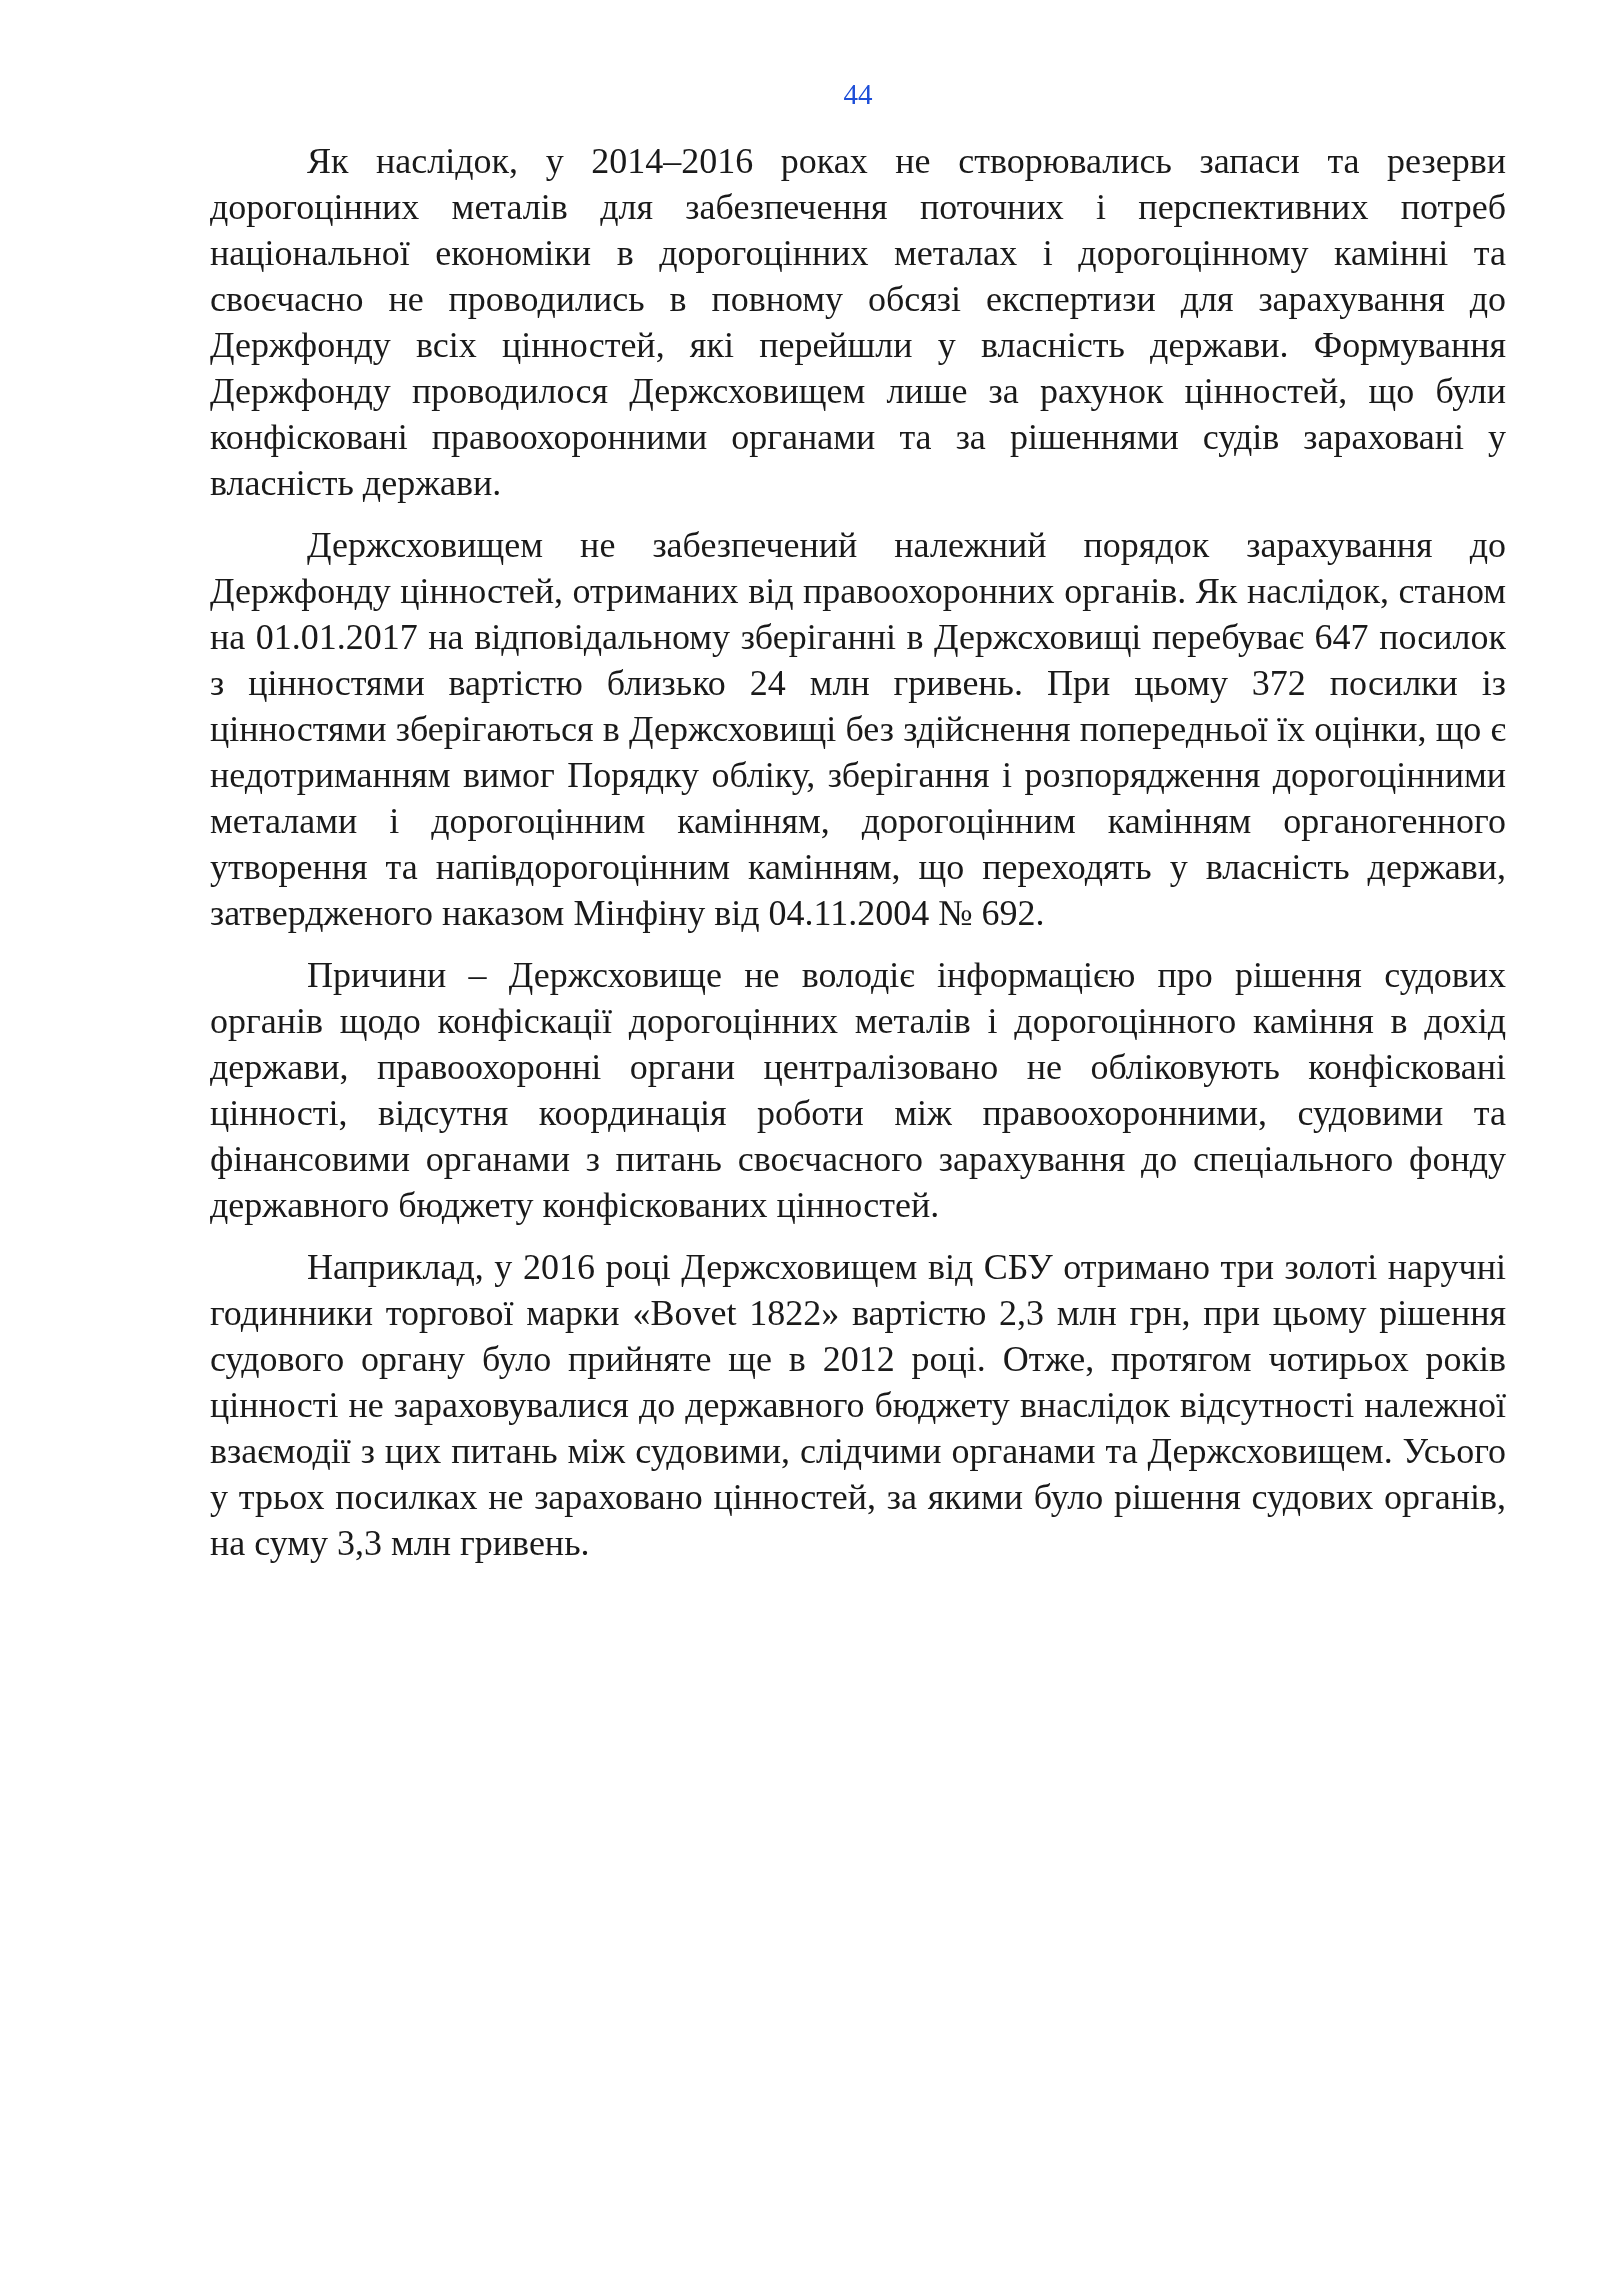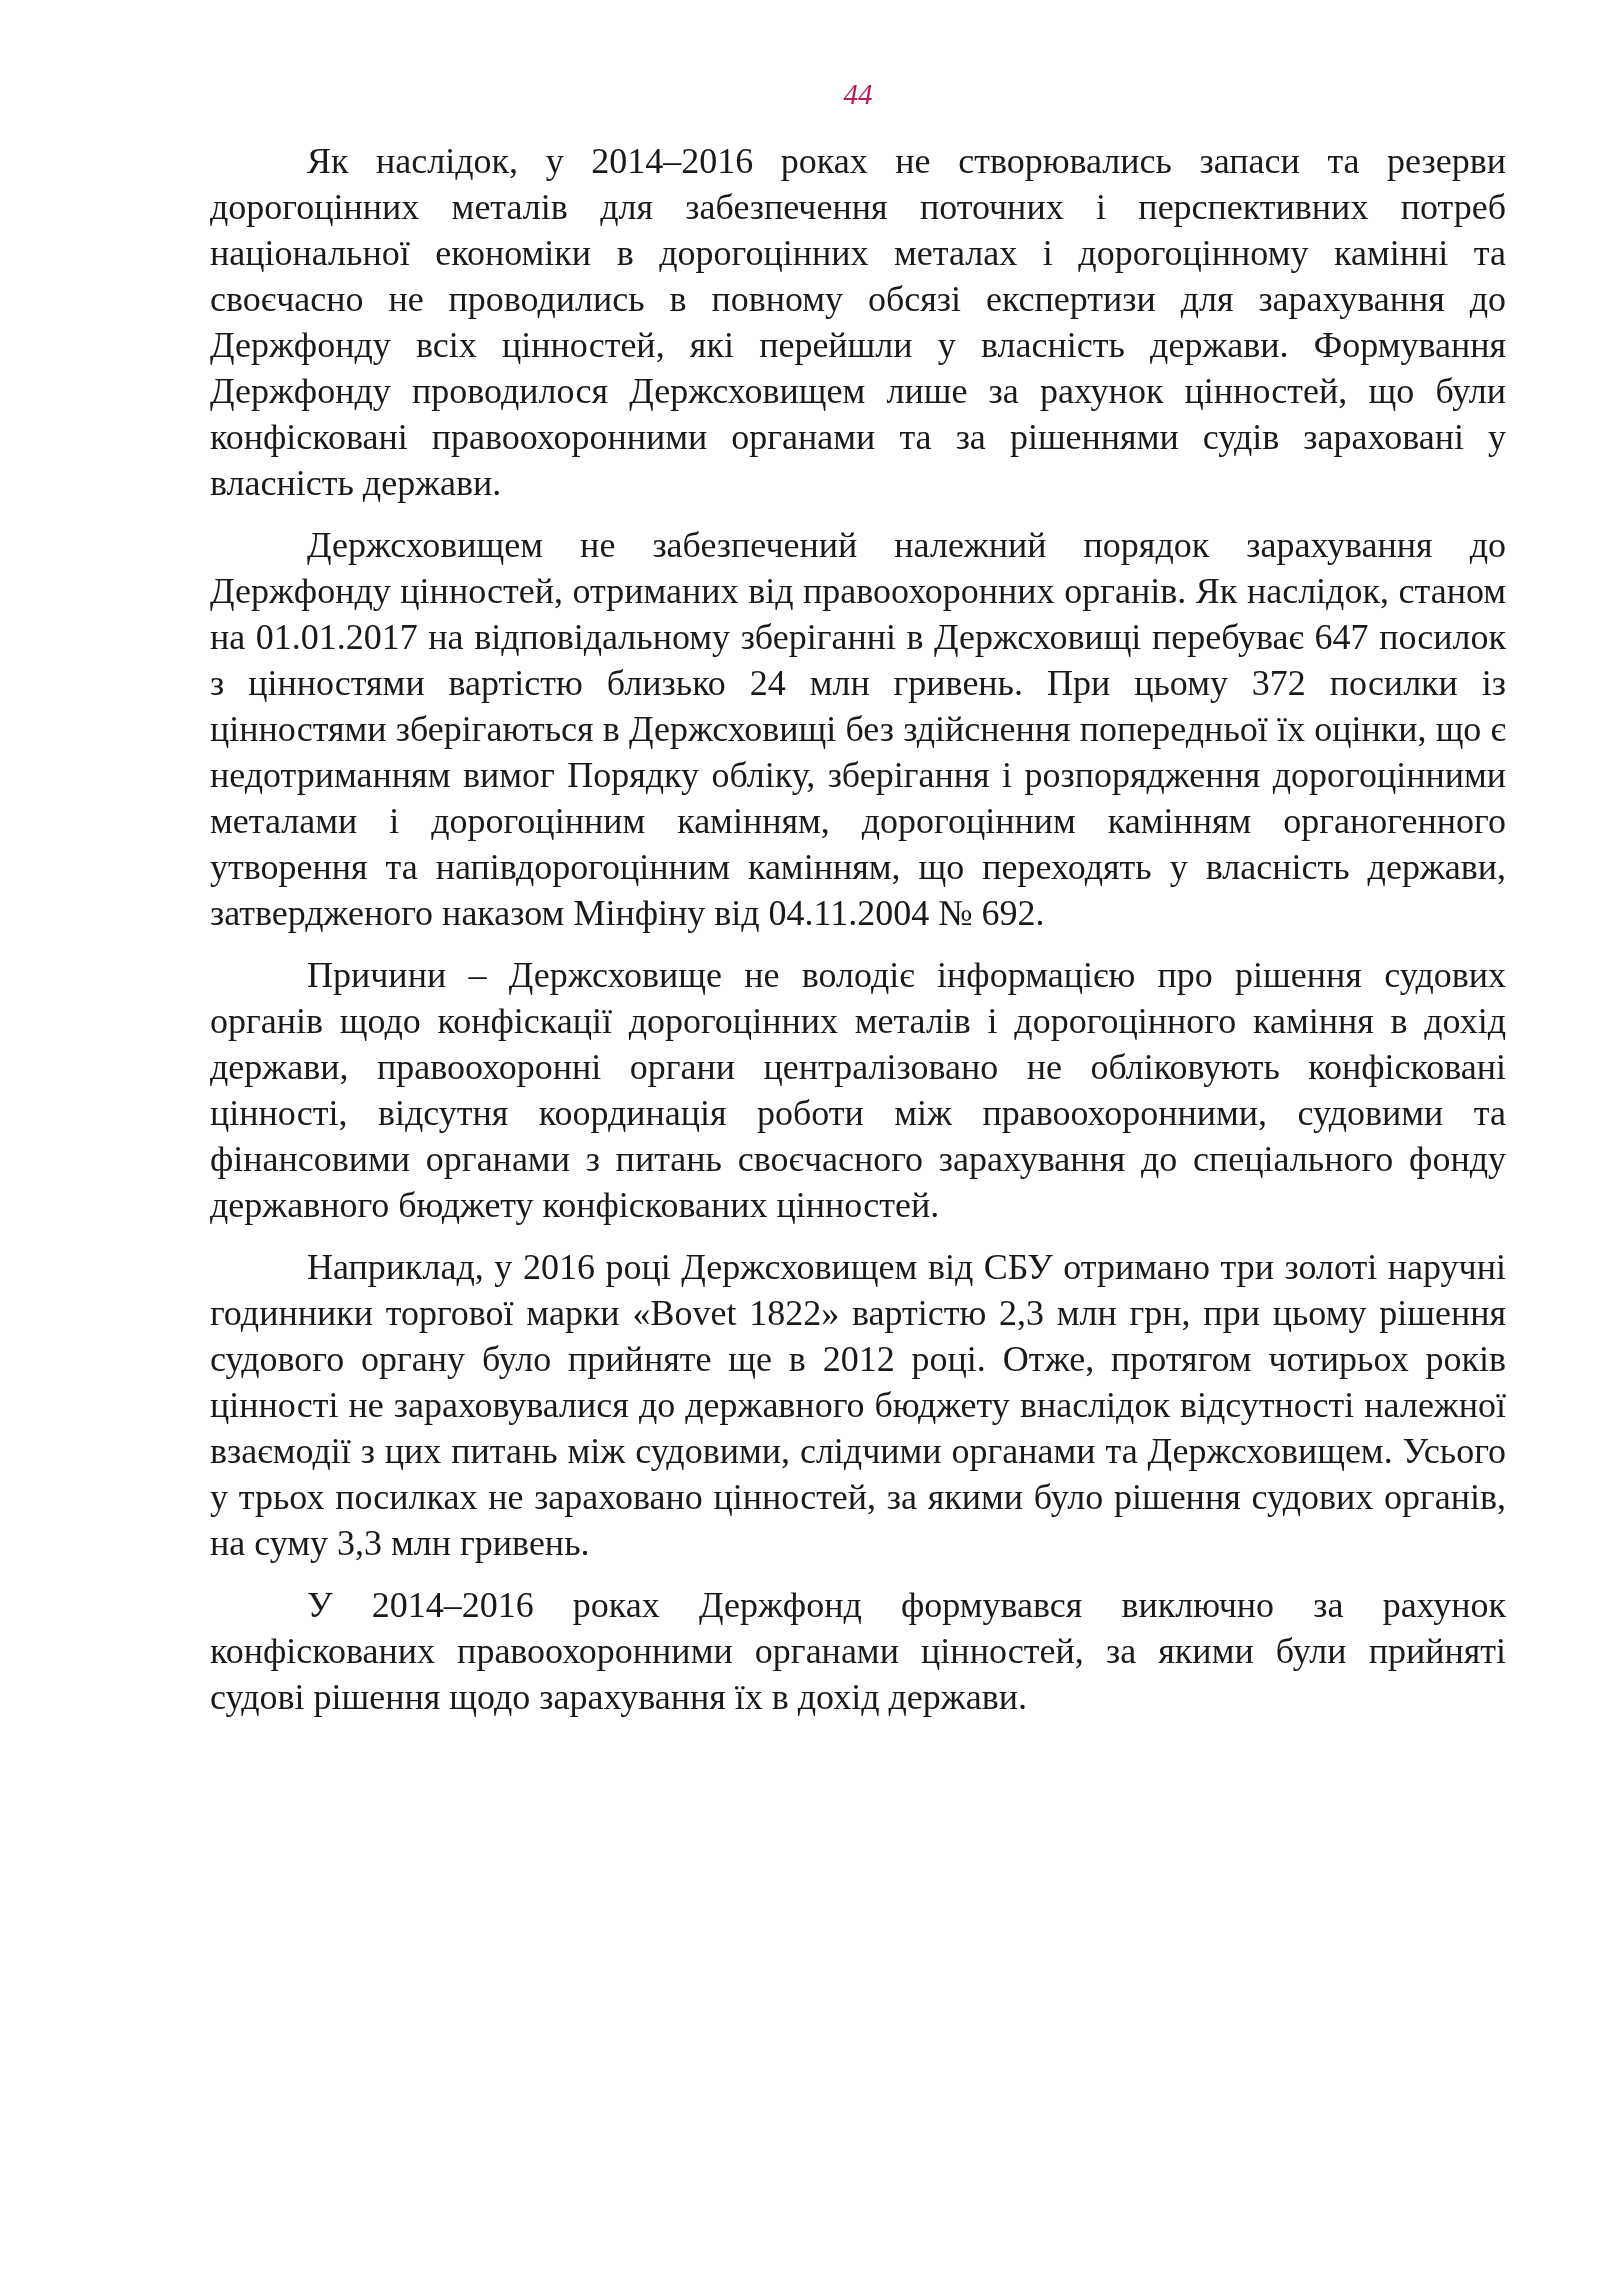--- a/index.html
+++ b/index.html
@@ -5,32 +5,31 @@
   html, body { margin: 0; padding: 0; background: #ffffff; }
   body { width: 1620px; height: 2273px; position: relative; overflow: hidden; }
   .page {
     position: absolute; left: 194px; top: 0; width: 1328px;
     font-family: "Liberation Serif", "DejaVu Serif", serif;
     font-size: 36px; line-height: 46px; color: #1a1a1a;
     text-align: justify;
   }
   .page-number {
     position: absolute; top: 71px; left: 0; width: 1328px;
-    text-align: center; font-size: 29px; color: #be185d; font-style: italic;
+    text-align: center; font-size: 29px; color: #1d4ed8;
   }
   .body { position: absolute; top: 122px; left: 0; width: 1328px; }
   p { margin: 16px; text-indent: 97px; text-align: justify; text-align-last: left; }
   p.bold { font-weight: normal; }
 </style>
 </head>
 <body>
 
 <div class="page">
   <div class="page-number">44</div>
   <div class="body">
     <p>Як наслідок, у 2014–2016 роках не створювались запаси та резерви дорогоцінних металів для забезпечення поточних і перспективних потреб національної економіки в дорогоцінних металах і дорогоцінному камінні та своєчасно не проводились в повному обсязі експертизи для зарахування до Держфонду всіх цінностей, які перейшли у власність держави. Формування Держфонду проводилося Держсховищем лише за рахунок цінностей, що були конфісковані правоохоронними органами та за рішеннями судів зараховані у власність держави.</p>
     <p class="bold">Держсховищем не забезпечений належний порядок зарахування до Держфонду цінностей, отриманих від правоохоронних органів. Як наслідок, станом на 01.01.2017 на відповідальному зберіганні в Держсховищі перебуває 647 посилок з цінностями вартістю близько 24 млн гривень. При цьому 372 посилки із цінностями зберігаються в Держсховищі без здійснення попередньої їх оцінки, що є недотриманням вимог Порядку обліку, зберігання і розпорядження дорогоцінними металами і дорогоцінним камінням, дорогоцінним камінням органогенного утворення та напівдорогоцінним камінням, що переходять у власність держави, затвердженого наказом Мінфіну від 04.11.2004 № 692.</p>
     <p>Причини – Держсховище не володіє інформацією про рішення судових органів щодо конфіскації дорогоцінних металів і дорогоцінного каміння в дохід держави, правоохоронні органи централізовано не обліковують конфісковані цінності, відсутня координація роботи між правоохоронними, судовими та фінансовими органами з питань своєчасного зарахування до спеціального фонду державного бюджету конфіскованих цінностей.</p>
     <p>Наприклад, у 2016 році Держсховищем від СБУ отримано три золоті наручні годинники торгової марки «Bovet 1822» вартістю 2,3 млн грн, при цьому рішення судового органу було прийняте ще в 2012 році. Отже, протягом чотирьох років цінності не зараховувалися до державного бюджету внаслідок відсутності належної взаємодії з цих питань між судовими, слідчими органами та Держсховищем. Усього у трьох посилках не зараховано цінностей, за якими було рішення судових органів, на суму 3,3 млн гривень.</p>
-    <p>У 2014–2016 роках Держфонд формувався виключно за рахунок конфіскованих правоохоронними органами цінностей, за якими були прийняті судові рішення щодо зарахування їх в дохід держави.</p>
   </div>
 </div>
 
 
 </body></html>

